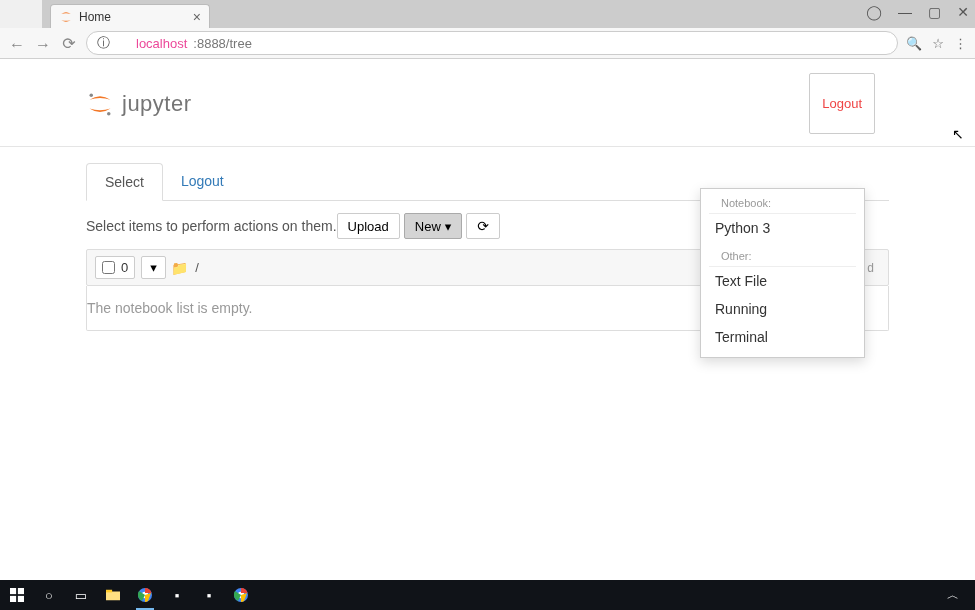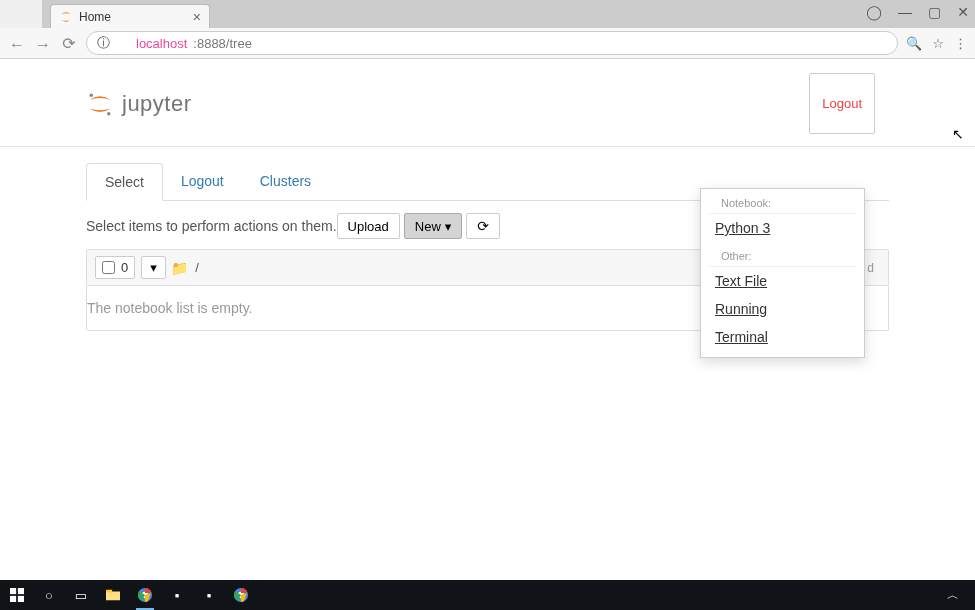--- a/index.html
+++ b/index.html
@@ -49,21 +49,21 @@
 .folder-icon { color: #337ab7; font-size: 14px; }
 .crumb-slash { color: #555; }
 .modified { margin-left: auto; color: #999; font-size: 12px; padding-right: 6px; }
 
 .empty-row { border: 1px solid #ddd; border-top: none; padding: 14px 0; text-align: left; color: #999; font-size: 14px; border-bottom-left-radius: 2px; border-bottom-right-radius: 2px; }
 
 
 .dropdown { position: absolute; top: 188px; left: 700px; width: 165px; background: #fff; border: 1px solid #ccc; box-shadow: 0 4px 12px rgba(0,0,0,.15); padding: 6px 0; }
 .dropdown .section-label { font-size: 11px; color: #999; padding: 2px 12px 4px; border-bottom: 1px solid #eee; margin: 0 8px; }
 .dropdown .section-label.mt { margin-top: 6px; }
-.dropdown .item { padding: 6px 14px; font-size: 14px; color: #333; cursor: pointer; text-decoration: underline; }
+.dropdown .item { padding: 6px 14px; font-size: 14px; color: #333; cursor: pointer; }
 
 
 .cursor { position: absolute; left: 952px; top: 126px; font-size: 14px; color: #000; pointer-events: none; }
 
 
 .taskbar { position: absolute; bottom: 0; left: 0; right: 0; height: 30px; background: #101318; display: flex; align-items: center; padding: 0 6px; gap: 10px; }
 .tb-item { width: 22px; height: 22px; display: inline-flex; align-items: center; justify-content: center; color: #fff; cursor: pointer; }
 .tb-item.chrome { position: relative; }
 .tb-underscore { position: absolute; bottom: -4px; left: 2px; right: 2px; height: 2px; background: #76b9ed; }
 .tb-right { margin-left: auto; color: #fff; font-size: 12px; padding-right: 10px; }
@@ -120,21 +120,20 @@
     </svg>
     <span class="jp-logo-text">jupyter</span>
   </div>
   <button class="btn">Logout</button>
 </div>
 
 <div class="jp-body">
   <div class="tabs">
     <div class="tabrow-item active">Select</div>
     <div class="tabrow-item">Logout</div>
-    <div class="tabrow-item">Clusters</div>
   </div>
 
   <div class="toolbar-row">
     <div class="label">Select items to perform actions on them.</div>
     <div class="btn-group">
       <button class="btn-sm">Upload</button>
       <button class="btn-sm new">
           <span>New</span> 
           <span>▾</span>
         </button>

